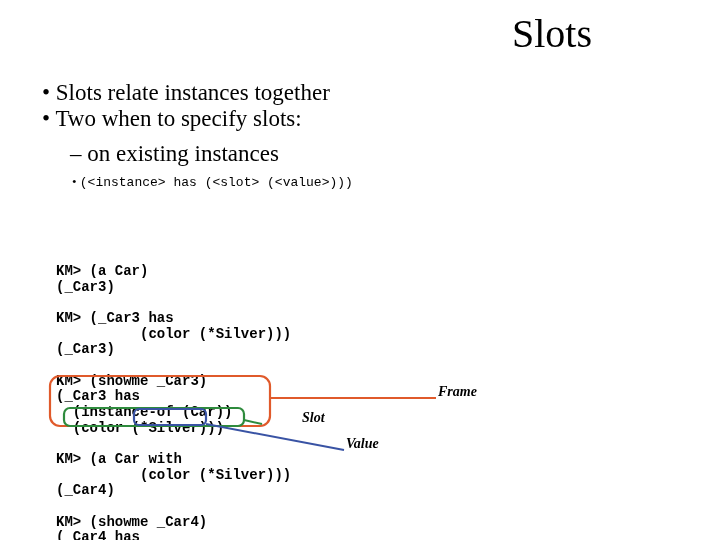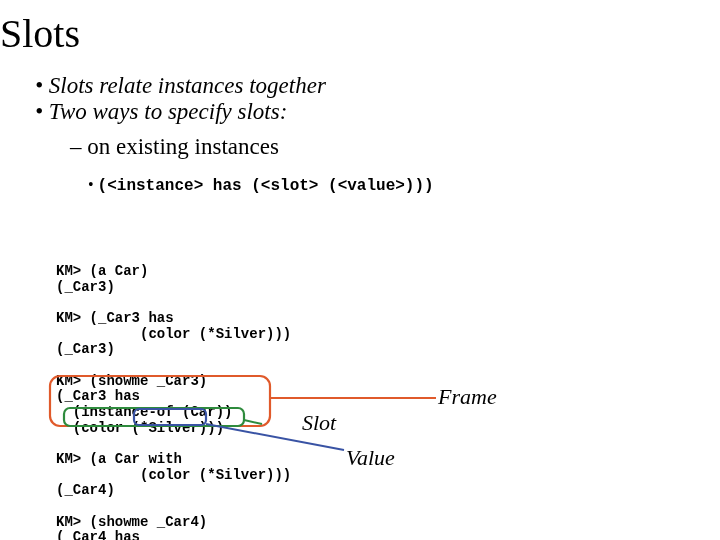--- a/index.html
+++ b/index.html
@@ -16,100 +16,100 @@
     position: relative;
     width: 720px;
     height: 540px;
     box-sizing: border-box;
   }
   .title {
     position: absolute;
     top: 10px;
     left: 0;
     width: 592px;
-    text-align: left;
+    text-align: right;
     font-size: 40px;
   }
   .body {
     position: absolute;
     top: 72px;
     left: 34px;
     width: 650px;
     font-size: 23px;
     line-height: 1.15;
   }
   ul.b1 {
-    margin: 1px;
+    margin: 8px;
     padding: 0;
     list-style: none;
-    font-style: italic;
   }
   ul.b1 > li::before {
     content: "•  ";
   }
   ul.b2 {
     margin: 8px;
     padding: 0 0 0 28px;
     list-style: none;
   }
   ul.b2 > li::before {
     content: "–  ";
   }
   ul.b3 {
-    margin: 16px;
+    margin: 0;
     padding: 0 0 0 38px;
     list-style: none;
     font-family: "Courier New", Courier, monospace;
-    font-size: 16px;
-    font-weight: bold;
+    font-size: 13px;
+    font-weight: normal;
   }
   ul.b3 > li::before {
     content: "• ";
     font-family: "Times New Roman", Times, serif;
     font-weight: normal;
   }
   .code {
     position: absolute;
     top: 264px;
     left: 56px;
     font-family: "Courier New", Courier, monospace;
     font-size: 14px;
     font-weight: bold;
     line-height: 1.12;
     white-space: pre;
   }
   .label {
     position: absolute;
     font-family: "Times New Roman", Times, serif;
     font-style: italic;
-    font-size: 22px;
+    font-size: 14px;
+    font-weight: bold;
   }
   .label-frame { top: 384px; left: 438px; }
   .label-slot  { top: 410px; left: 264px; margin-left: 38px; }
-  .label-value { top: 436px; left: 346px; margin-top: 9px; }
+  .label-value { top: 436px; left: 346px; }
 
   .svg-overlay {
     position: absolute;
     top: 0; left: 0;
     width: 720px;
     height: 540px;
     pointer-events: none;
   }
 </style>
 </head>
 <body>
 
 <div class="slide">
 
   <div class="title">Slots</div>
 
   <div class="body">
     <ul class="b1">
       <li>Slots relate instances together</li>
-      <li>Two ways to specify slots:</li>
+      <li>Two when to specify slots:</li>
     </ul>
     <ul class="b2">
       <li>on existing instances</li>
     </ul>
     <ul class="b3">
       <li>(&lt;instance&gt; has (&lt;slot&gt; (&lt;value&gt;)))</li>
     </ul>
   </div>
 
   <div class="code">KM&gt; (a Car)

